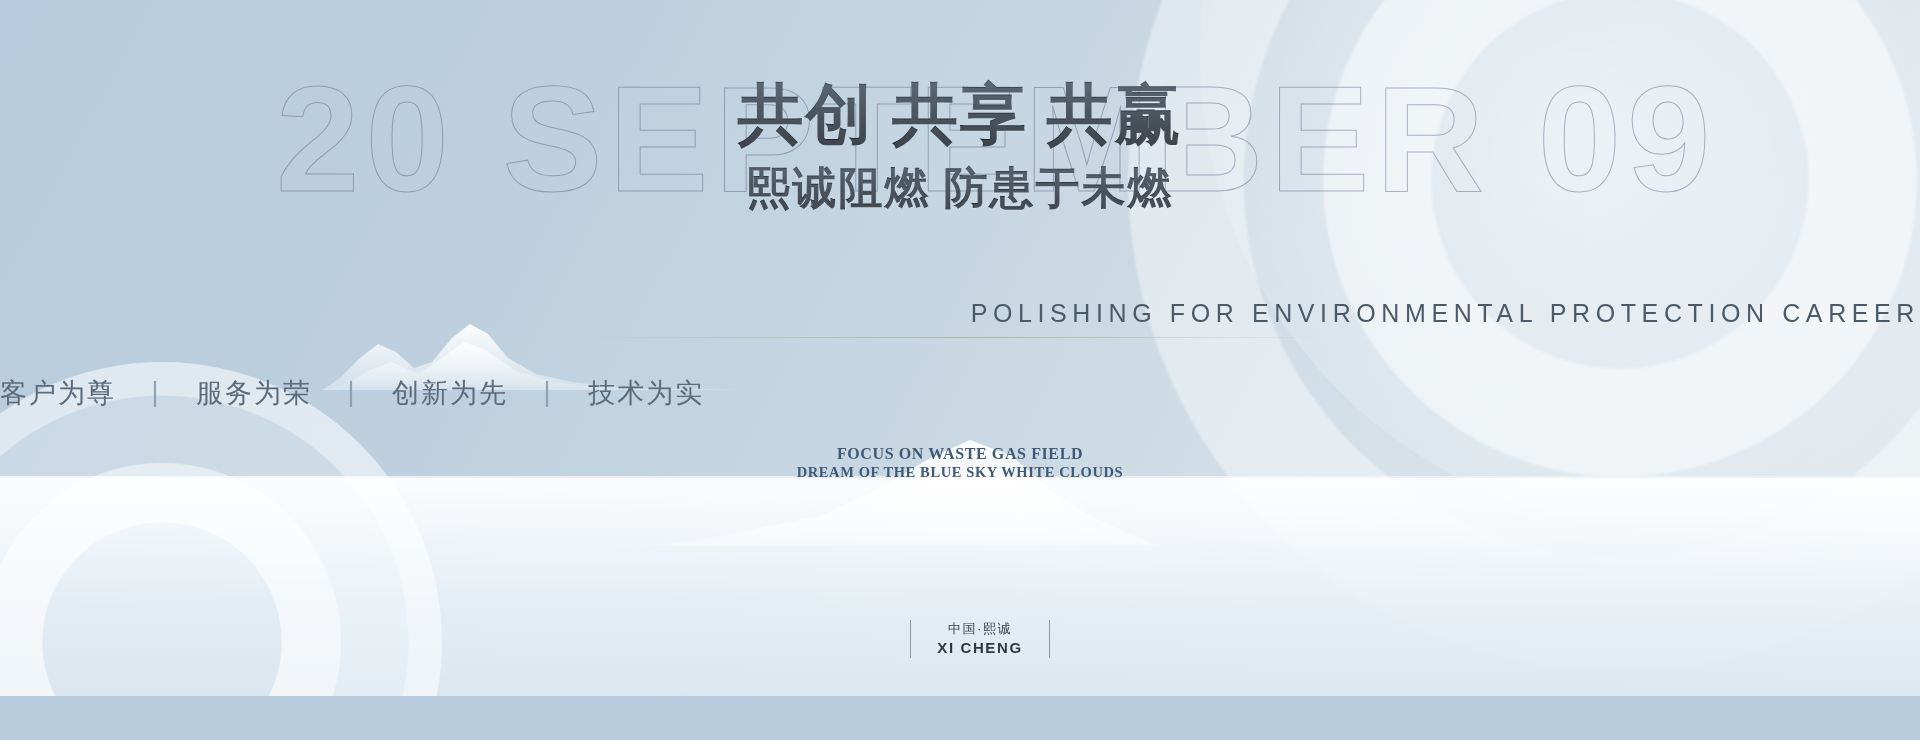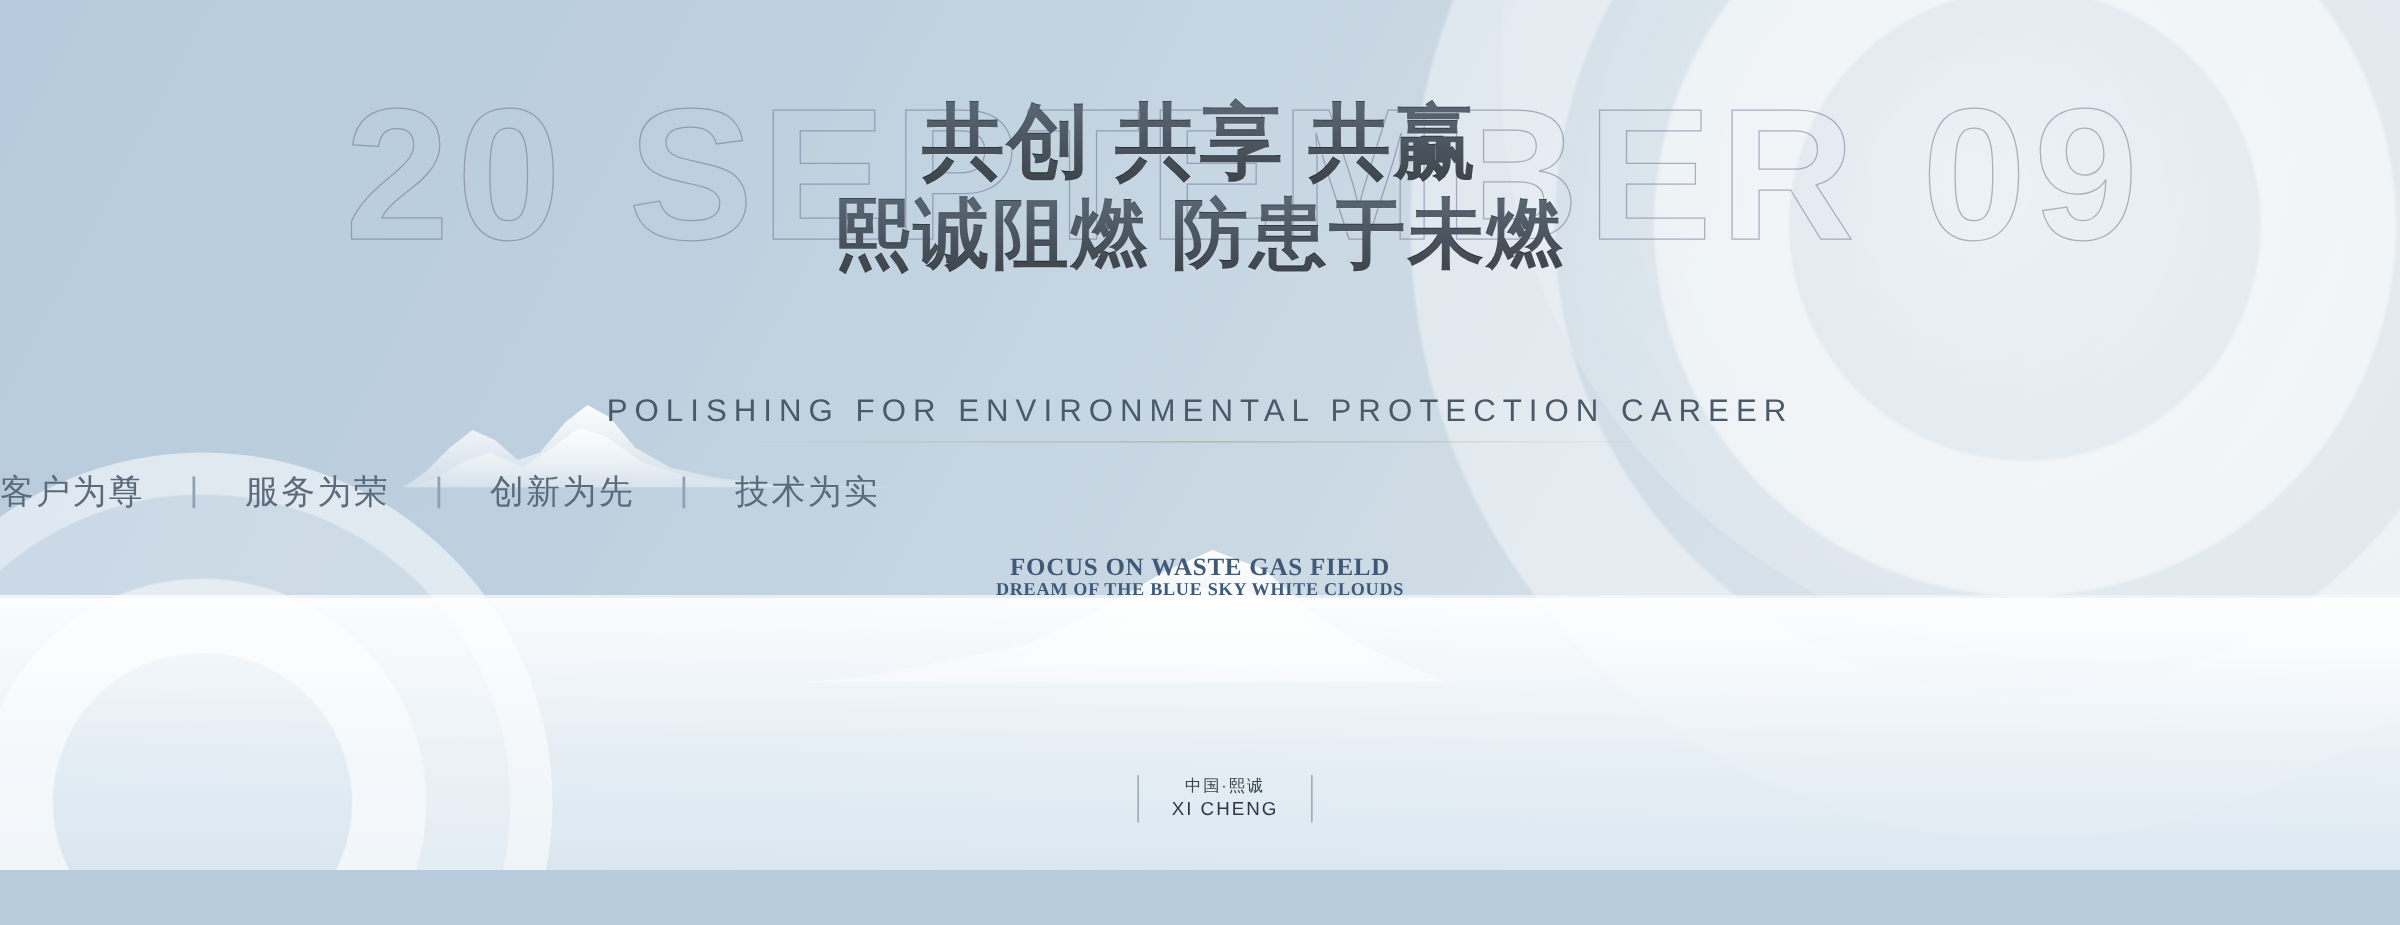--- a/index.html
+++ b/index.html
@@ -77,25 +77,25 @@
   
   .headline{position:absolute;left:0;right:0;top:78px;text-align:center;}
   .hl-line{
     font-family:"Liberation Serif","DejaVu Serif",serif;
     font-weight:700;letter-spacing:2px;
     background:linear-gradient(180deg,#3e4d5c 0%,#2b3744 45%,#171d24 100%);
     -webkit-background-clip:text;background-clip:text;color:transparent;
     text-shadow:0 1px 0 rgba(255,255,255,.16);
   }
   .hl-1{font-size:66px;line-height:74px;}
-  .hl-2{font-size:61px;line-height:70px;margin-top:2px;}
+  .hl-2{font-size:44px;line-height:70px;margin-top:2px;}
 
   
   .tagline{
-    position:absolute;left:0;right:0;top:315px;text-align:center;
+    position:absolute;left:0;right:0;top:299px;text-align:right;
     font-size:25px;letter-spacing:5.6px;color:#4b5a69;font-weight:400;
   }
   .tagline .rule{
     display:block;width:732px;height:1px;margin:9px auto 0;
     background:linear-gradient(90deg,rgba(150,160,140,.0),rgba(160,168,142,.75),rgba(150,160,140,.0));
   }
 
   
   .values{
     position:absolute;left:0;right:0;top:375px;text-align:left;
@@ -104,37 +104,37 @@
   .values .vi{display:inline-block;}
   .values .vd{display:inline-block;color:#8ea2b4;font-weight:300;
     padding:0 26px;transform:translateY(-1px);}
 
   
   .slogan{
     position:absolute;left:0;right:0;top:445px;text-align:center;
     font-family:"Liberation Serif","DejaVu Serif",serif;
     color:#3f5a79;letter-spacing:.6px;
   }
-  .slogan .s1{font-size:20px;line-height:18px;font-weight:700;}
+  .slogan .s1{font-size:16px;line-height:18px;font-weight:700;}
   .slogan .s2{font-size:14.5px;line-height:18px;font-weight:700;}
 
   
   .mt{position:absolute;pointer-events:none;}
   .mt-left{left:322px;top:318px;width:420px;height:72px;}
   .mt-right{left:640px;top:436px;width:520px;height:110px;}
 
   
   .footer{
     position:absolute;left:0;right:0;bottom:38px;text-align:center;
     display:flex;align-items:center;justify-content:center;gap:26px;padding-left:40px;
   }
   .fbar{width:1px;height:38px;background:#6d7d8d;opacity:.75;}
   .ftext{line-height:1.28;}
   .ftext .cn{font-size:13px;color:#3a4450;letter-spacing:1.5px;}
-  .ftext .en{font-size:15px;color:#2e3742;letter-spacing:1.6px;font-weight:400;text-align:center;}
+  .ftext .en{font-size:15px;color:#2e3742;letter-spacing:1.6px;font-weight:700;text-align:center;}
 </style>
 </head>
 <body>
 
 <div id="banner">
 
   <div class="deco tr-rings"></div>
   <div class="deco tr-glow"></div>
   <div class="deco floor"></div>
   <div class="deco floor-line"></div>

